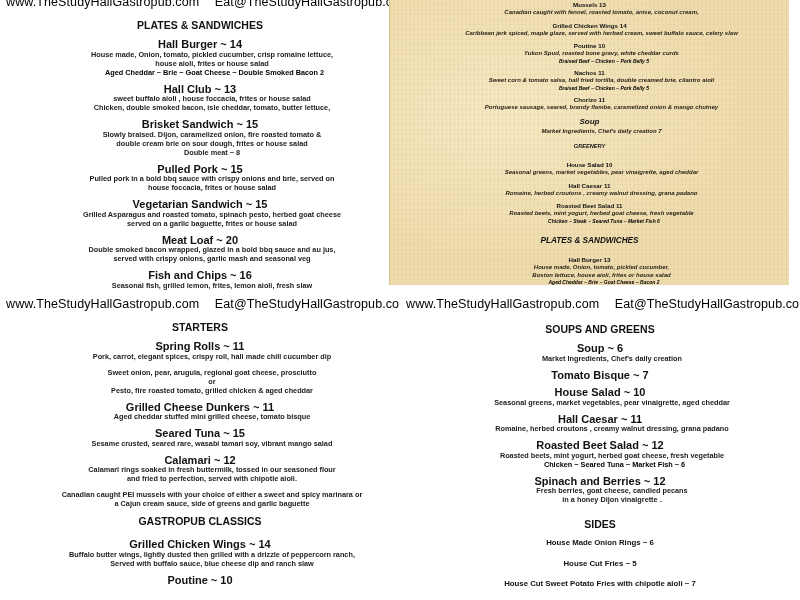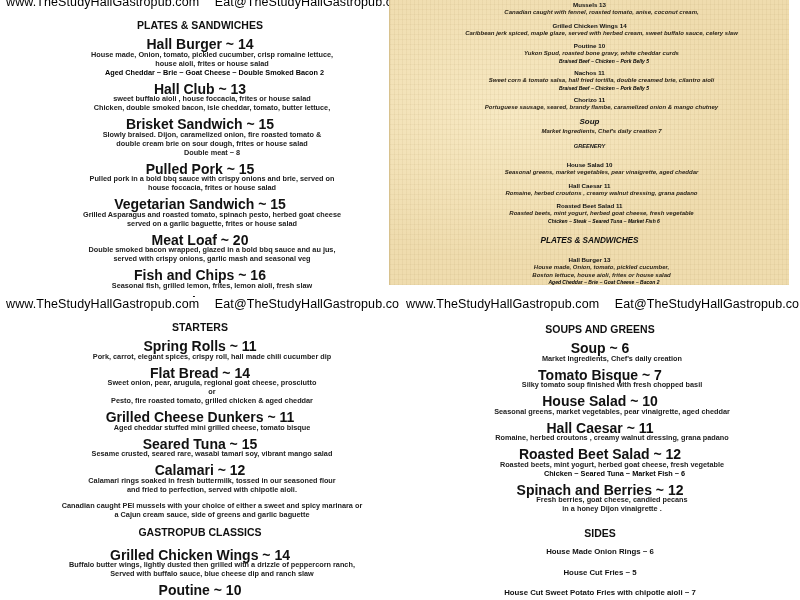--- a/index.html
+++ b/index.html
@@ -24,21 +24,21 @@
 
     .site {
       font-size: 12.5px; font-weight: normal; letter-spacing: 0.1px; white-space: nowrap;
       line-height: 14px; color: #000;
     }
     .site span { margin: 0 6px; }
     .sec {
       font-weight: bold; font-size: 10.5px; margin: 10px 0 8px; line-height: 12px;
     }
     .item { margin-bottom: 7px; }
-    .name { font-weight: bold; font-size: 14px; line-height: 10.5px; }
+    .name { font-weight: bold; font-size: 11px; line-height: 10.5px; }
     .desc { font-size: 7.3px; line-height: 9px; font-weight: bold; color: #222; padding-left: 24px; }
     .extra { font-size: 7.3px; line-height: 9px; font-weight: bold; color: #000; padding-left: 29px; }
 
     
     .pr .name { font-size: 6.2px; line-height: 8px; }
     .pr .desc { font-size: 6px; line-height: 7.5px; font-style: italic; color: #2a2318; }
     .pr .extra { font-size: 5px; line-height: 6.5px; font-style: italic; }
     .pr .item { margin-bottom: 5px; }
     .pr .sec-italic { font-weight: bold; font-style: italic; font-size: 8px; line-height: 10px; margin: 3px 0 1px; }
     .pr .sec-small { font-weight: bold; font-style: italic; font-size: 5.6px; margin: 8px 0 12px; }
@@ -103,21 +103,20 @@
     <span>www.TheStudyHallGastropub.com</span>
     <span>Eat@TheStudyHallGastropub.com</span>
   </div>
   <div class="sec">STARTERS</div>
   <div id="lb-items">
       <div class="item">
         <div class="name">Spring Rolls ~ 11</div>
         <div class="desc">Pork, carrot, elegant spices, crispy roll, hall made chili cucumber dip</div>
       </div>
       <div class="item">
-        <div class="name">Flat Bread ~ 14</div>
         <div class="desc">Sweet onion, pear, arugula, regional goat cheese, prosciutto</div>
         <div class="desc">or</div>
         <div class="desc">Pesto, fire roasted tomato, grilled chicken &amp; aged cheddar</div>
       </div>
       <div class="item">
         <div class="name">Grilled Cheese Dunkers ~ 11</div>
         <div class="desc">Aged cheddar stuffed mini grilled cheese, tomato bisque</div>
       </div>
       <div class="item">
         <div class="name">Seared Tuna ~ 15</div>
@@ -210,21 +209,20 @@
     <span>Eat@TheStudyHallGastropub.com</span>
   </div>
   <div class="sec" style="margin-top:12px">SOUPS AND GREENS</div>
   <div id="rb-items">
       <div class="item">
         <div class="name">Soup ~ 6</div>
         <div class="desc">Market Ingredients, Chef's daily creation</div>
       </div>
       <div class="item">
         <div class="name">Tomato Bisque ~ 7</div>
-        <div class="desc">Silky tomato soup finished with fresh chopped basil</div>
       </div>
       <div class="item">
         <div class="name">House Salad ~ 10</div>
         <div class="desc">Seasonal greens, market vegetables, pear vinaigrette, aged cheddar</div>
       </div>
       <div class="item">
         <div class="name">Hall Caesar ~ 11</div>
         <div class="desc">Romaine, herbed croutons , creamy walnut dressing, grana padano</div>
       </div>
       <div class="item">

